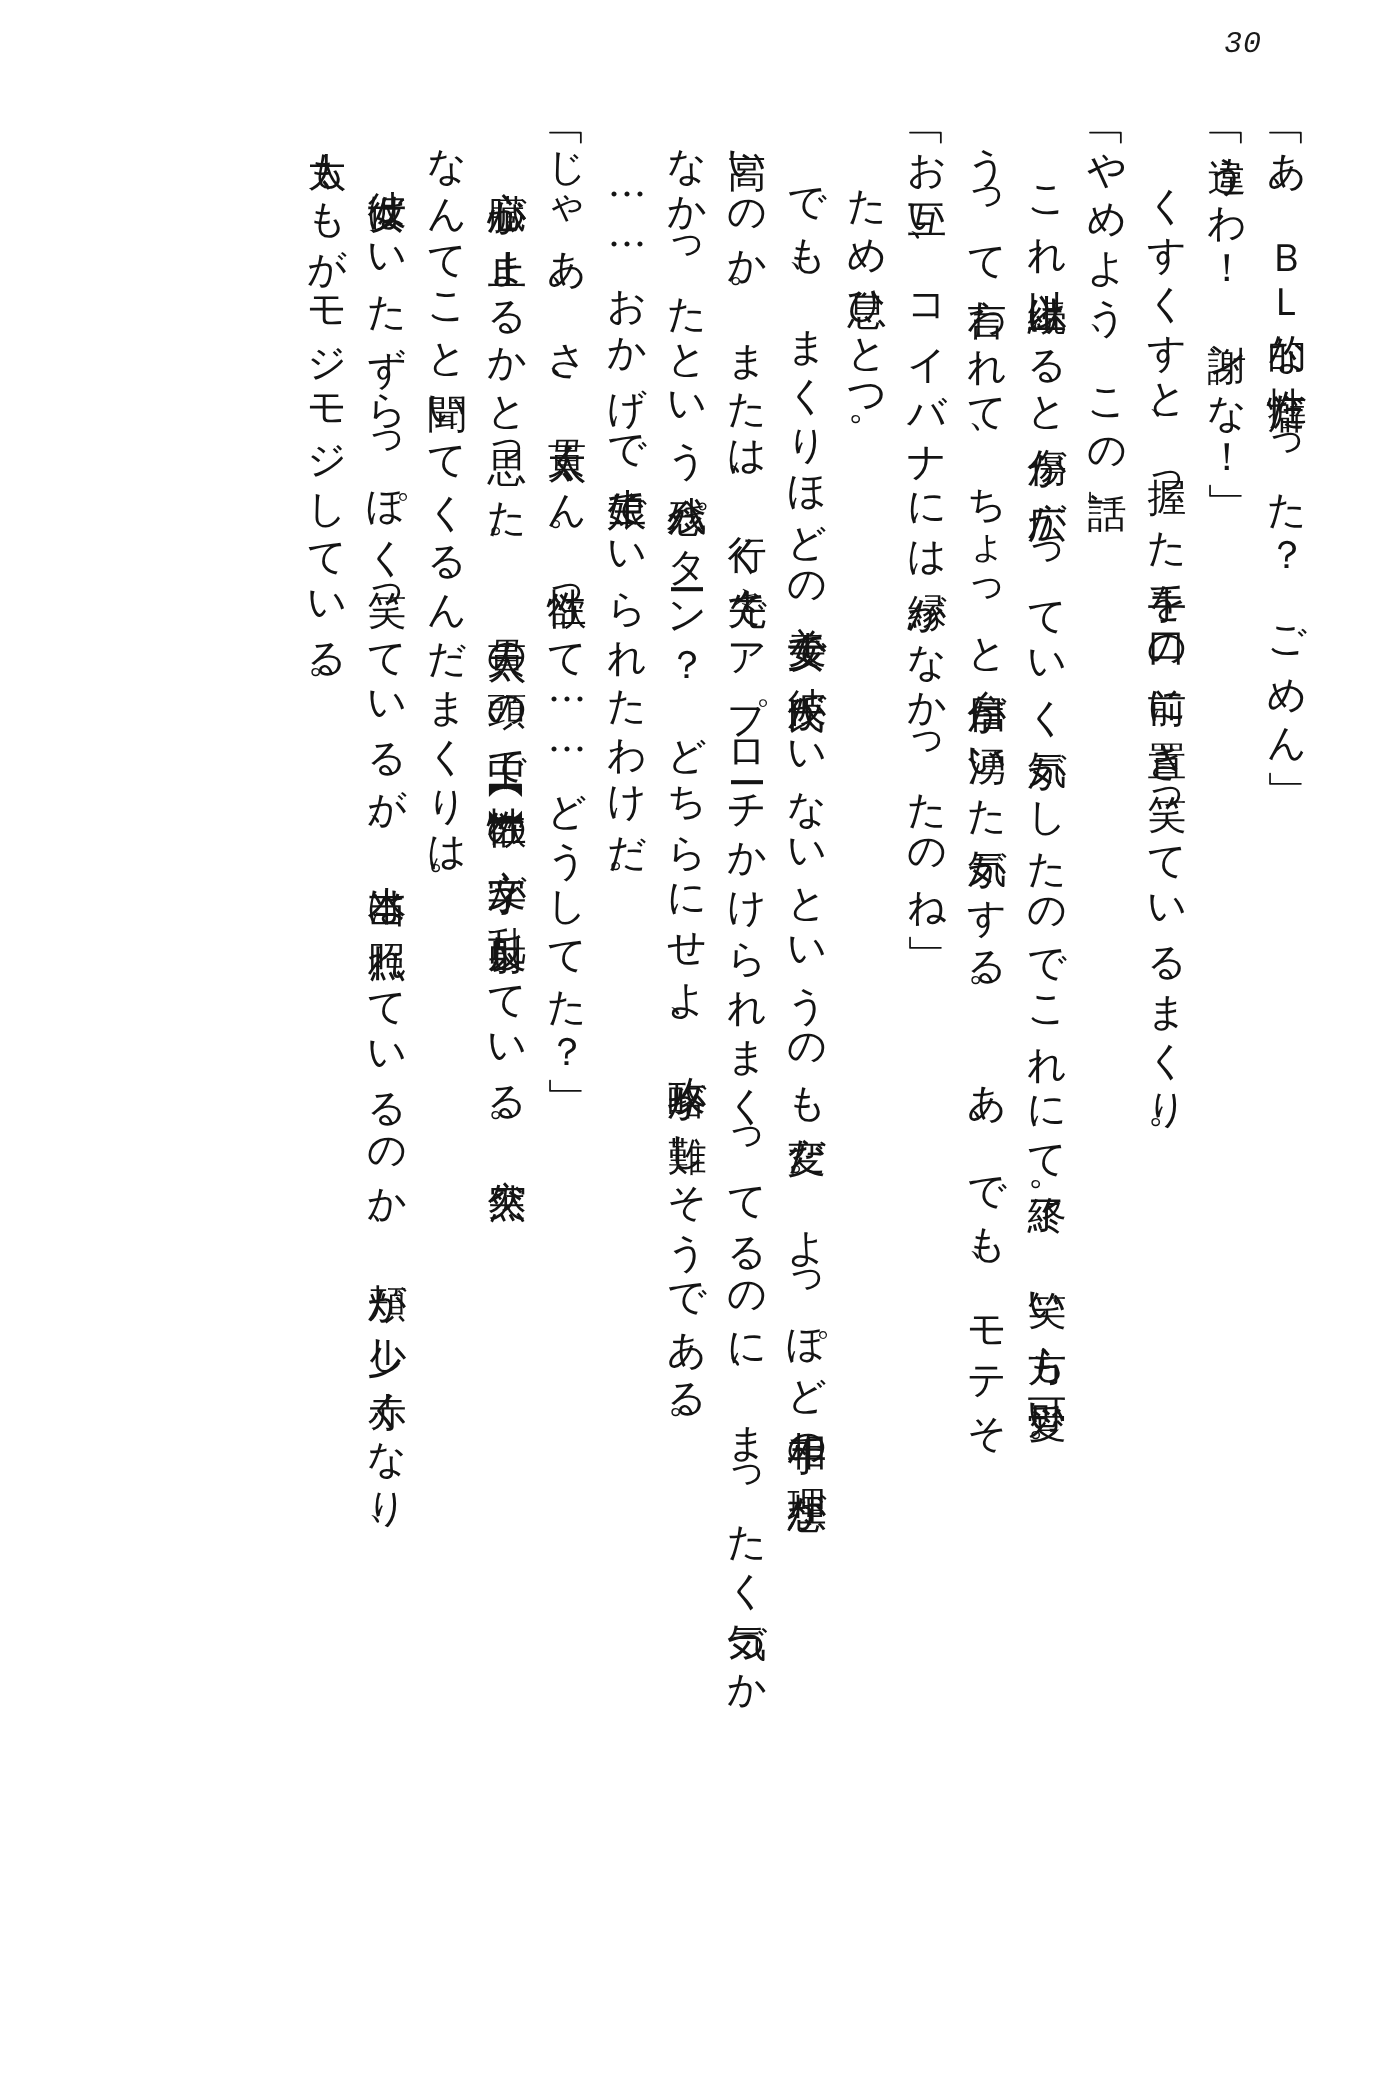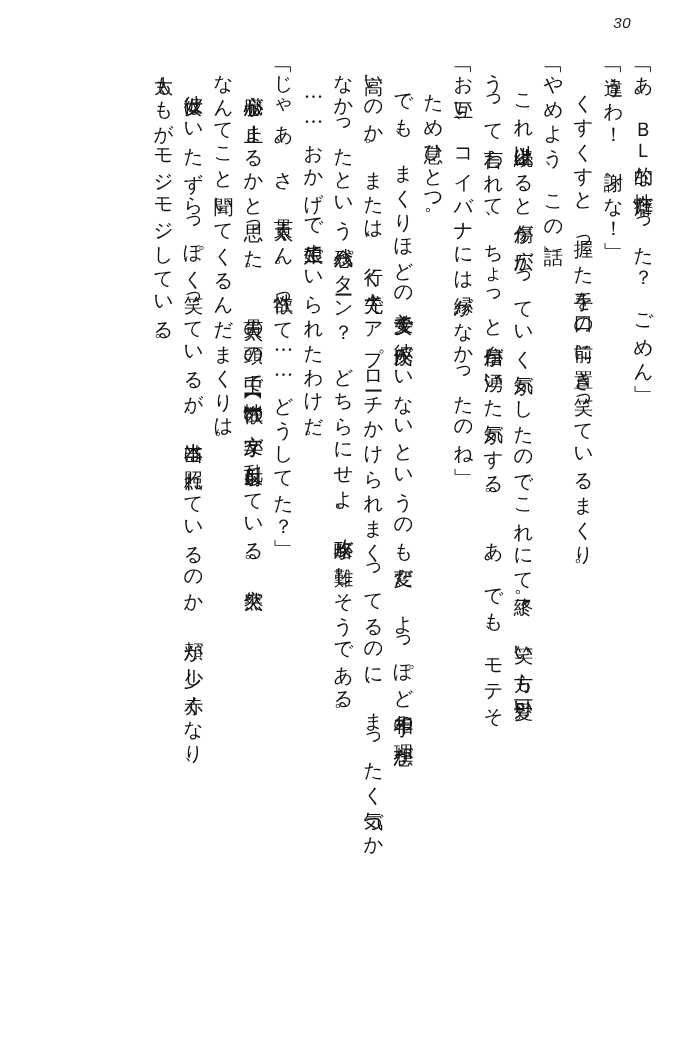--- a/index.html
+++ b/index.html
@@ -15,21 +15,21 @@
     overflow: hidden;
     font-family: "Liberation Serif", "DejaVu Serif", serif;
     color: #1a1a1a;
   }
   .page-number {
     position: absolute;
     top: 14px;
     right: 62px;
     font-size: 15px;
     font-style: italic;
-    font-family: Liberation Sans, sans-serif;
+    font-family: Liberation Mono, monospace;
     color: #1a1a1a;
     letter-spacing: 0.5px;
     margin-left: 13px;
   }
   .text-block {
     position: absolute;
     top: 60px;
     right: 40px;
     bottom: 36px;
     left: 36px;

